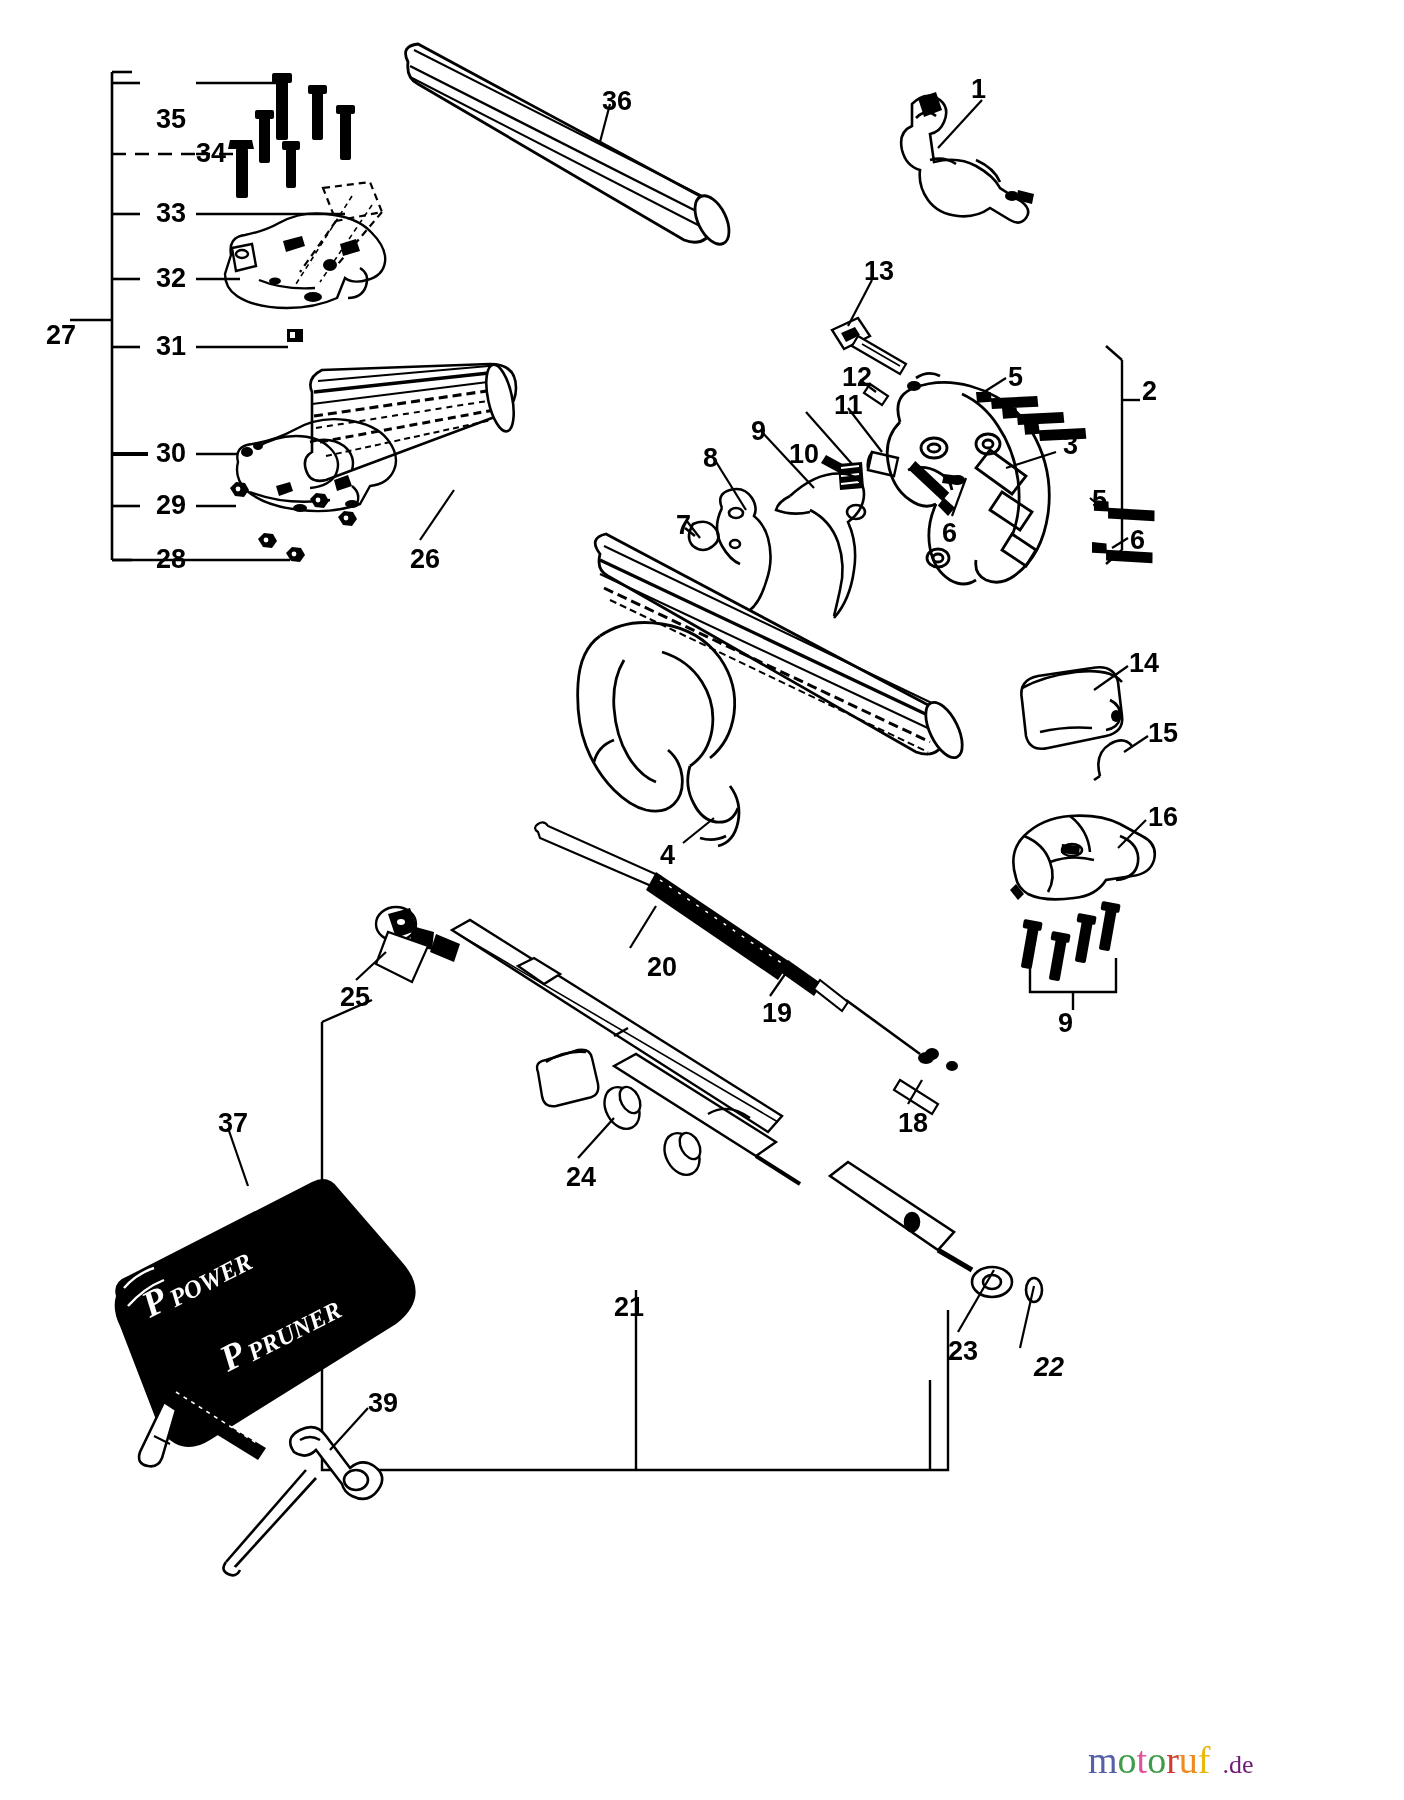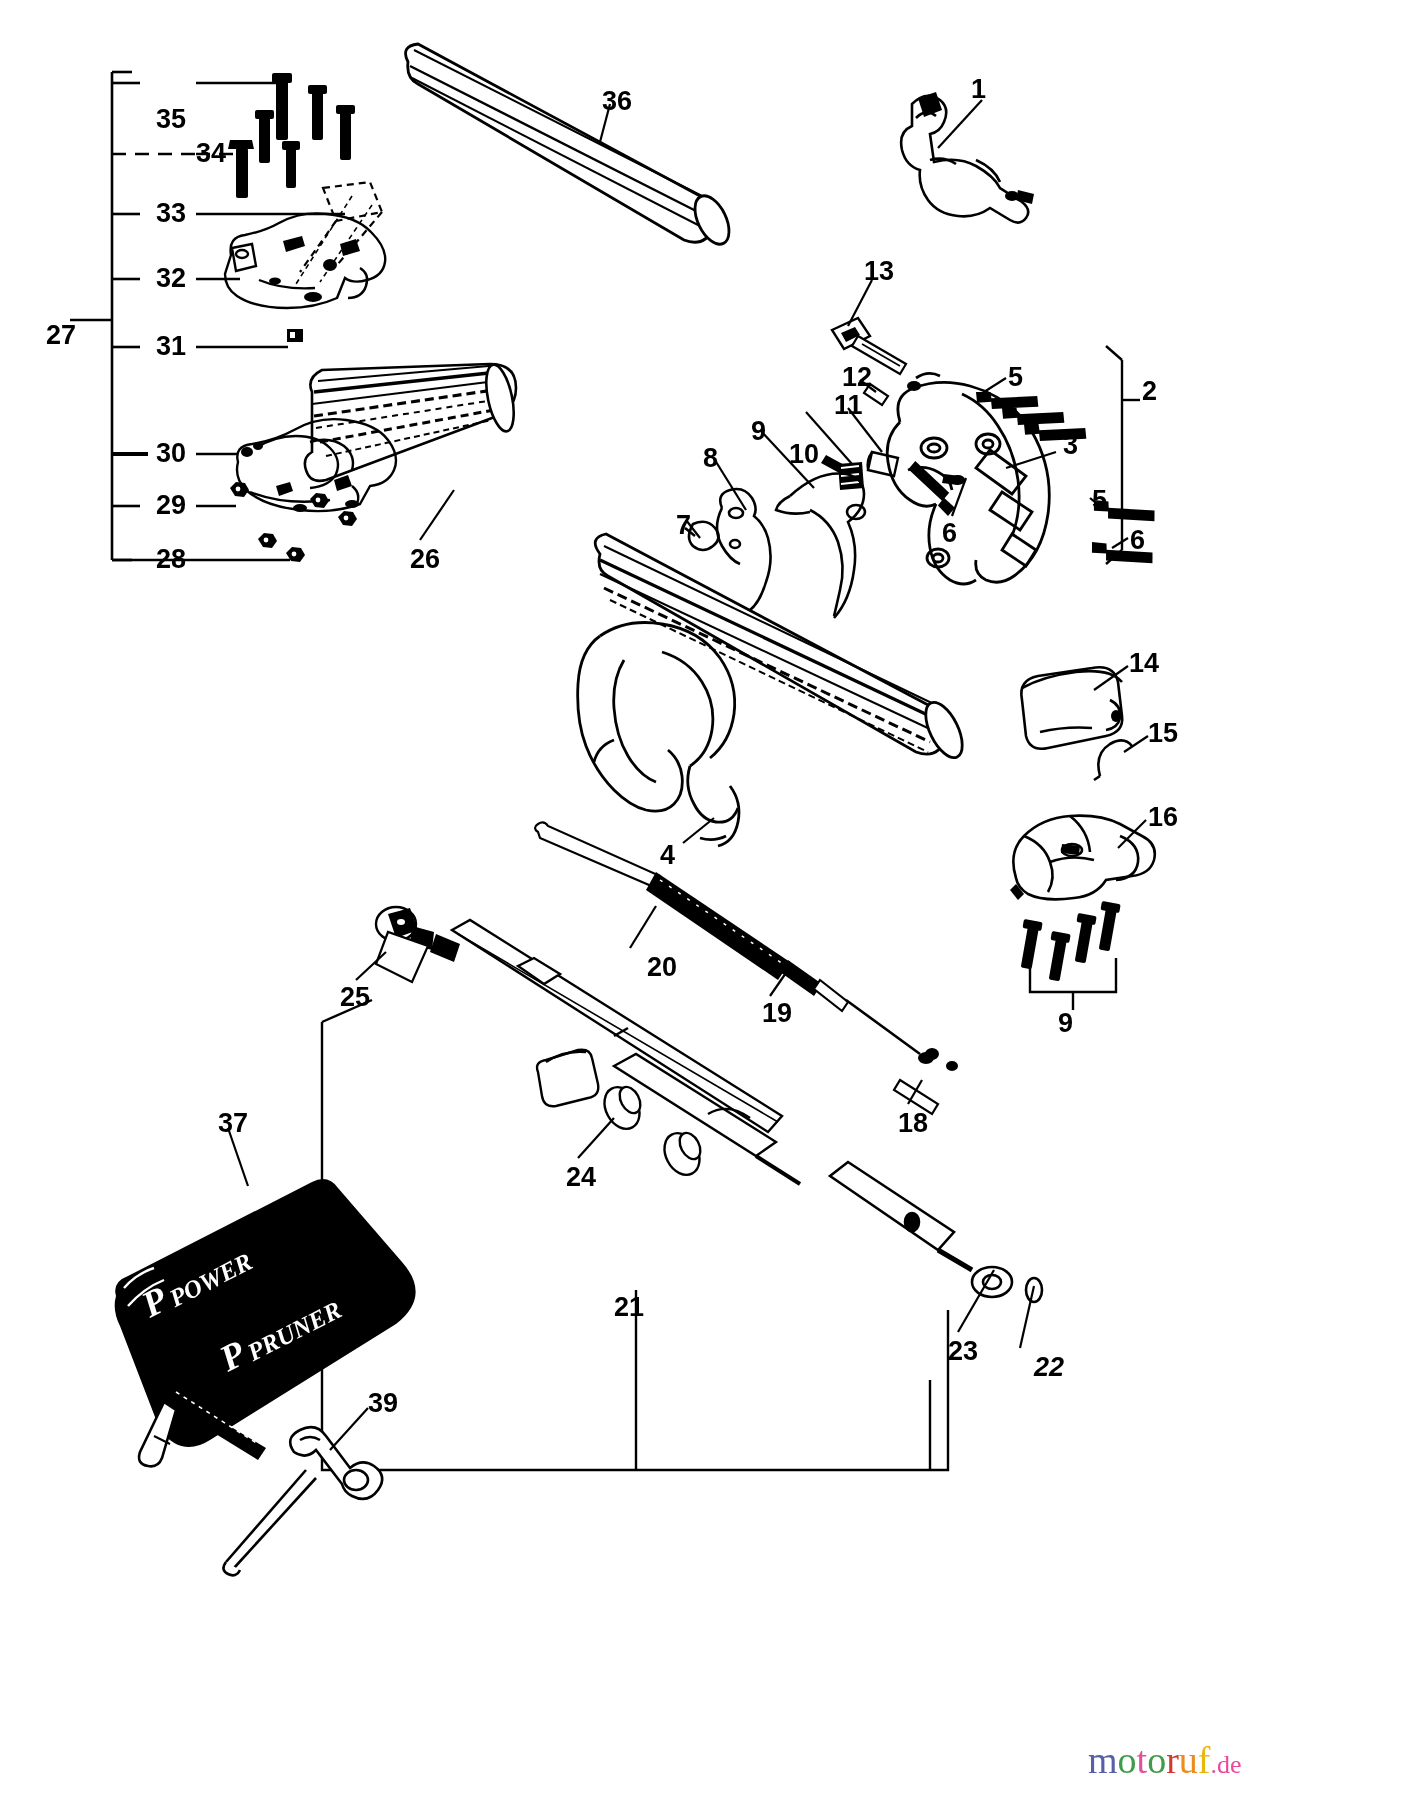--- a/index.html
+++ b/index.html
@@ -484,16 +484,16 @@
   <div class="lbl" style="left:156px;top:265px;">32</div>
   <div class="lbl" style="left:156px;top:200px;">33</div>
   <div class="lbl" style="left:156px;top:140px;margin-left:40px;">34</div>
   <div class="lbl" style="left:156px;top:69px;margin-top:37px;">35</div>
   <div class="lbl" style="left:602px;top:88px;">36</div>
   <div class="lbl" style="left:218px;top:1110px;">37</div>
   <div class="lbl" style="left:128px;top:1326px;">38</div>
   <div class="lbl" style="left:368px;top:1390px;">39</div>
 
   <div class="wm">
-    <span style="color:#5560a8">m</span><span style="color:#3f9c4a">o</span><span style="color:#e0539a">t</span><span style="color:#3f9c4a">o</span><span style="color:#cf3b2e">r</span><span style="color:#ee8a1e">u</span><span style="color:#e8b90c">f</span><span style="color:#ec4899;font-size:26px;">.de</span>
+    <span style="color:#5560a8">m</span><span style="color:#3f9c4a">o</span><span style="color:#e0539a">t</span><span style="color:#3f9c4a">o</span><span style="color:#cf3b2e">r</span><span style="color:#ee8a1e">u</span><span style="color:#e8b90c">f</span><span style="color:#701a75;font-size:26px;margin-left:12px;">.de</span>
   </div>
 
 </div>
 
 </body></html>

